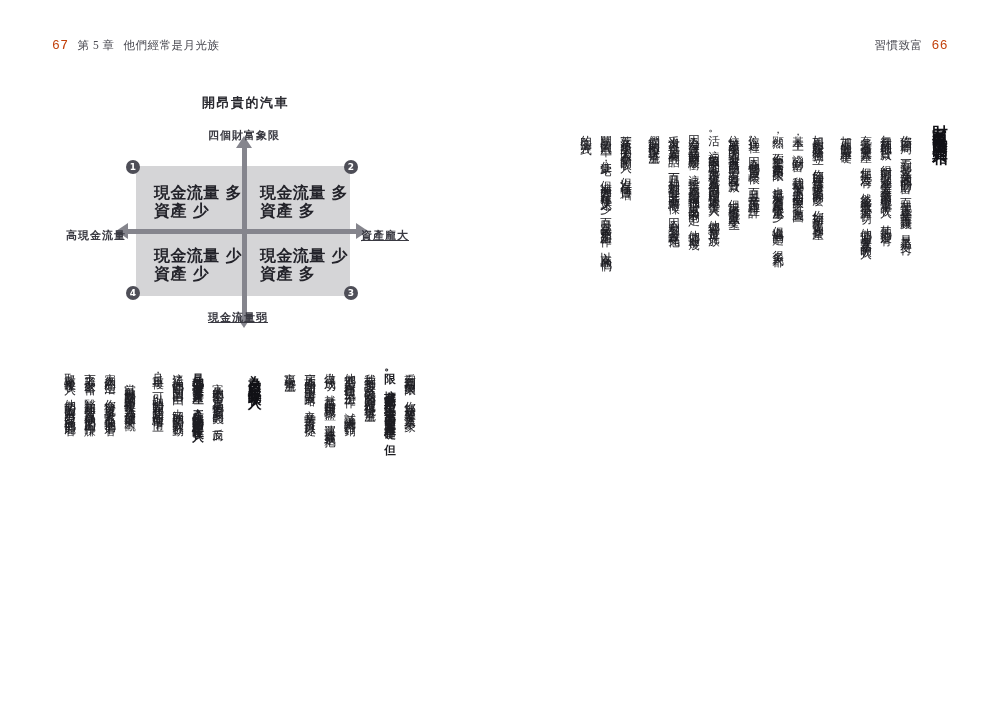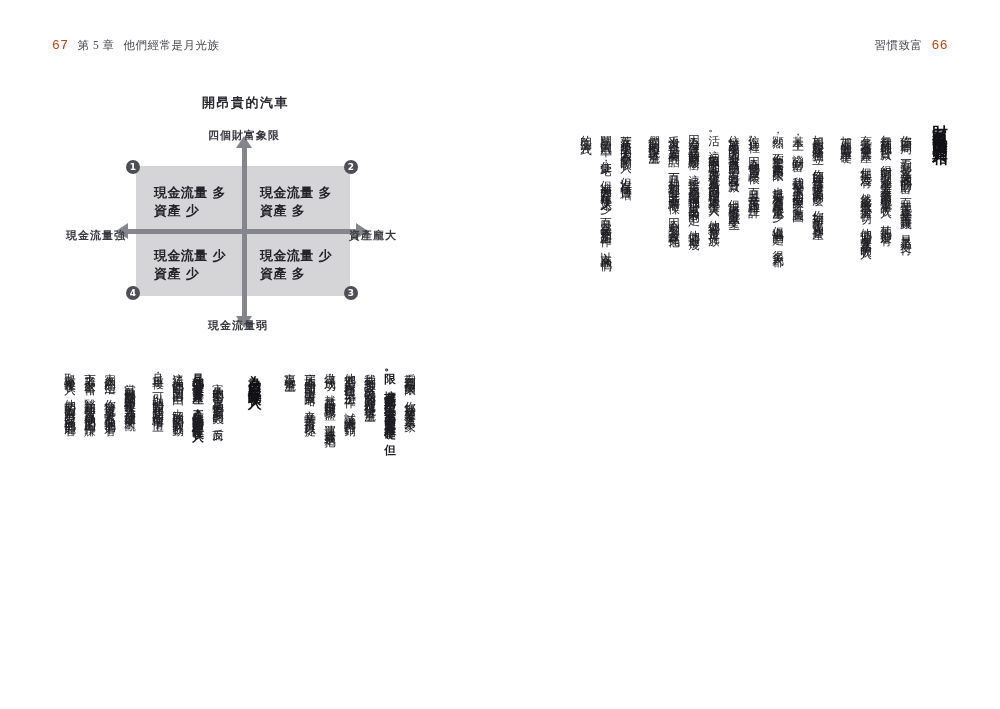--- a/index.html
+++ b/index.html
@@ -58,23 +58,23 @@
   .axis-label {
     position: absolute;
     font-size: 11px;
     color: #3a3a42;
     letter-spacing: 1px;
     font-family: "DejaVu Sans", "Liberation Sans", sans-serif;
     font-weight: 700;
     white-space: nowrap;
   }
   #lbl-top    { left: 152px; top: 44px; }
-  #lbl-bottom { left: 152px; top: 234px; }
+  #lbl-bottom { left: 152px; top: 226px; text-decoration: underline; }
   #lbl-left   { left: 10px;  top: 144px; }
-  #lbl-right  { left: 293px; top: 144px; }
+  #lbl-right  { left: 305px; top: 144px; text-decoration: underline; }
 
   
   #quad-box {
     position: absolute;
     left: 80px;
     top: 82px;
     width: 214px;
     height: 130px;
     background: #d5d5d7;
   }
@@ -121,21 +121,21 @@
   #arrow-right {
     left: 300px; top: 139px;
     border-top: 8.5px solid transparent;
     border-bottom: 8.5px solid transparent;
     border-left: 12px solid #85858d;
   }
 
   
   .cell {
     position: absolute;
-    font-size: 13px;
+    font-size: 16px;
     line-height: 18px;
     color: #23232a;
     font-family: "DejaVu Sans", "Liberation Sans", sans-serif;
     font-weight: 700;
     letter-spacing: .4px;
     white-space: nowrap;
   }
   #cell-1 { left: 98px;  top: 100px; }
   #cell-2 { left: 204px; top: 100px; }
   #cell-3 { left: 204px; top: 163px; }
@@ -213,21 +213,21 @@
   <div class="axis-line" id="axis-v"></div>
   <div class="axis-line" id="axis-h"></div>
 
   <div class="arrow" id="arrow-up"></div>
   <div class="arrow" id="arrow-down"></div>
   <div class="arrow" id="arrow-left"></div>
   <div class="arrow" id="arrow-right"></div>
 
   <div class="axis-label" id="lbl-top">四個財富象限</div>
   <div class="axis-label" id="lbl-bottom">現金流量弱</div>
-  <div class="axis-label" id="lbl-left">現金流量強</div>
+  <div class="axis-label" id="lbl-left">高現金流量</div>
   <div class="axis-label" id="lbl-right">資產龐大</div>
 
   <div class="cell" id="cell-1">
     <div>現金流量 多</div>
     <div>資產 少</div>
   </div>
   <div class="cell" id="cell-2">
     <div>現金流量 多</div>
     <div>資產 多</div>
   </div>

